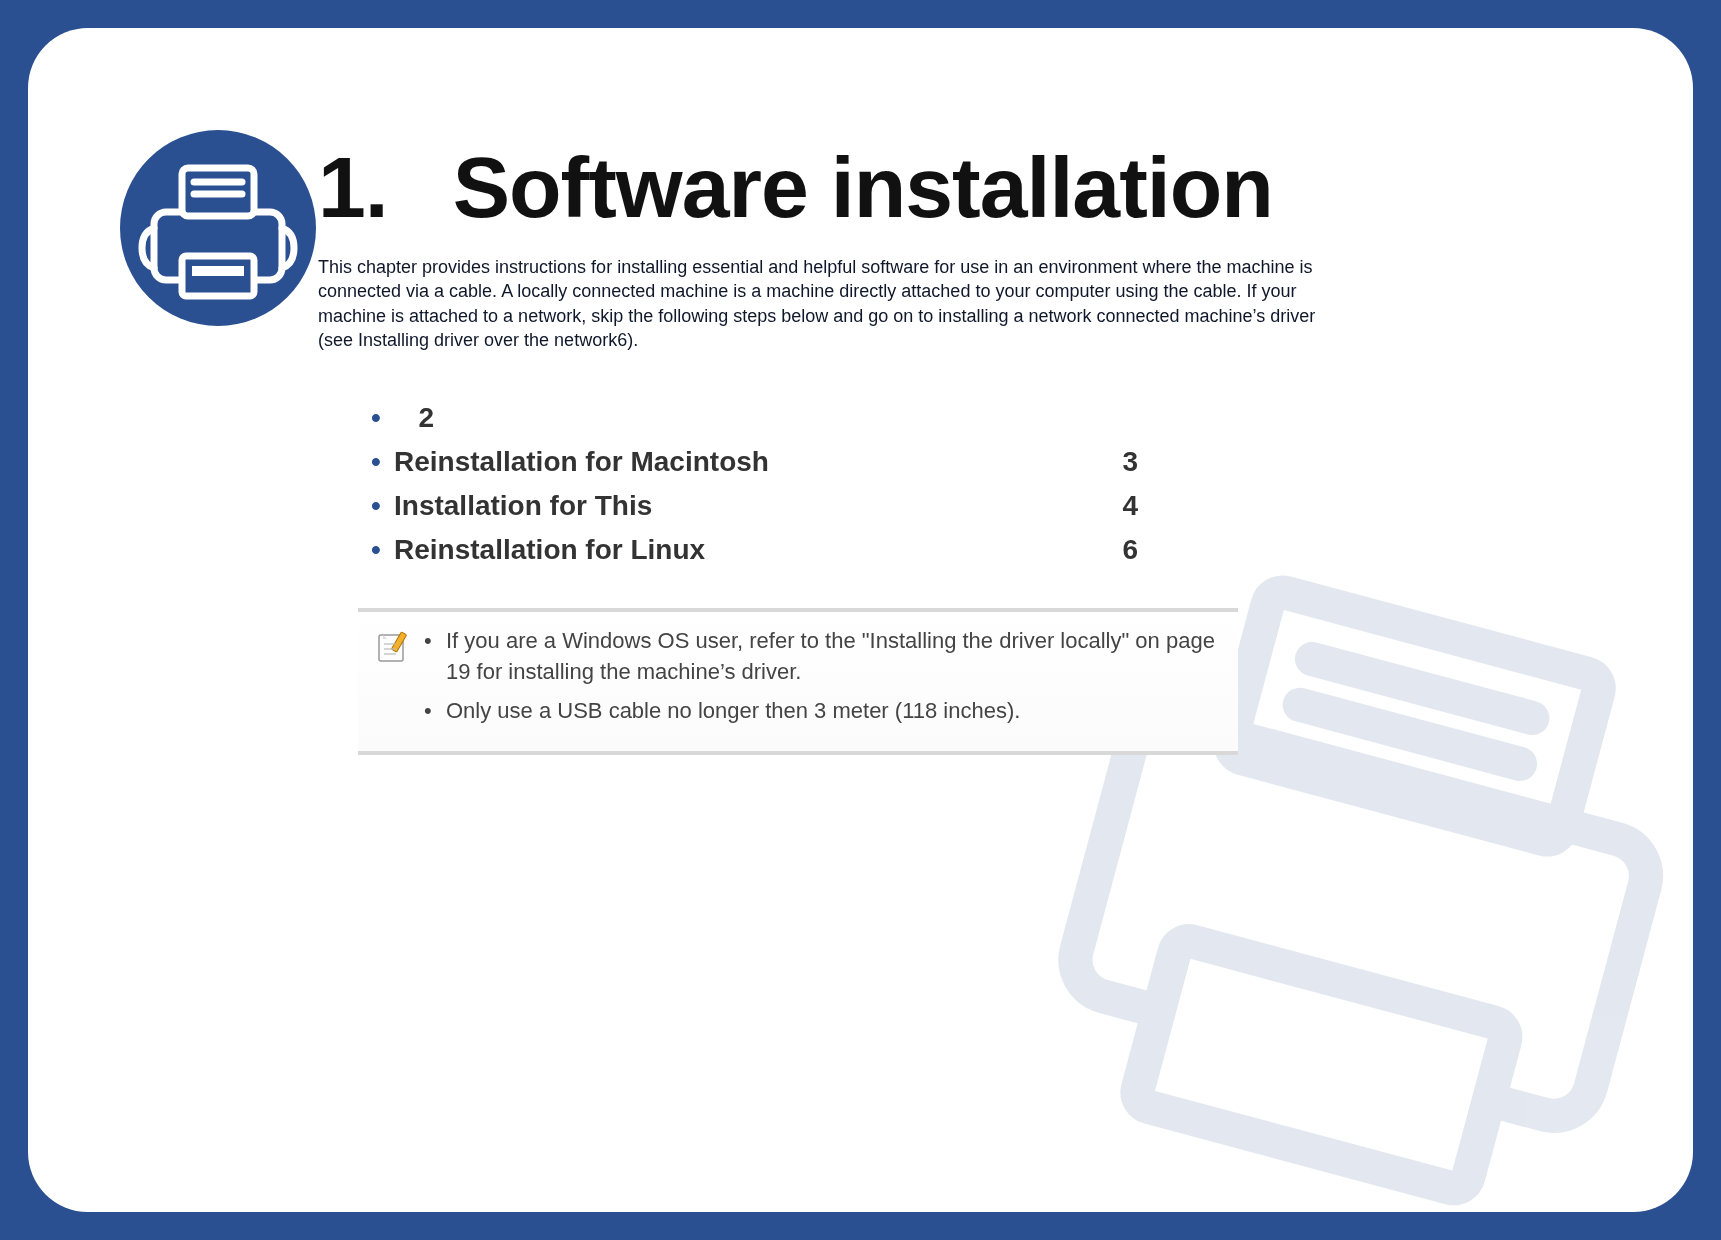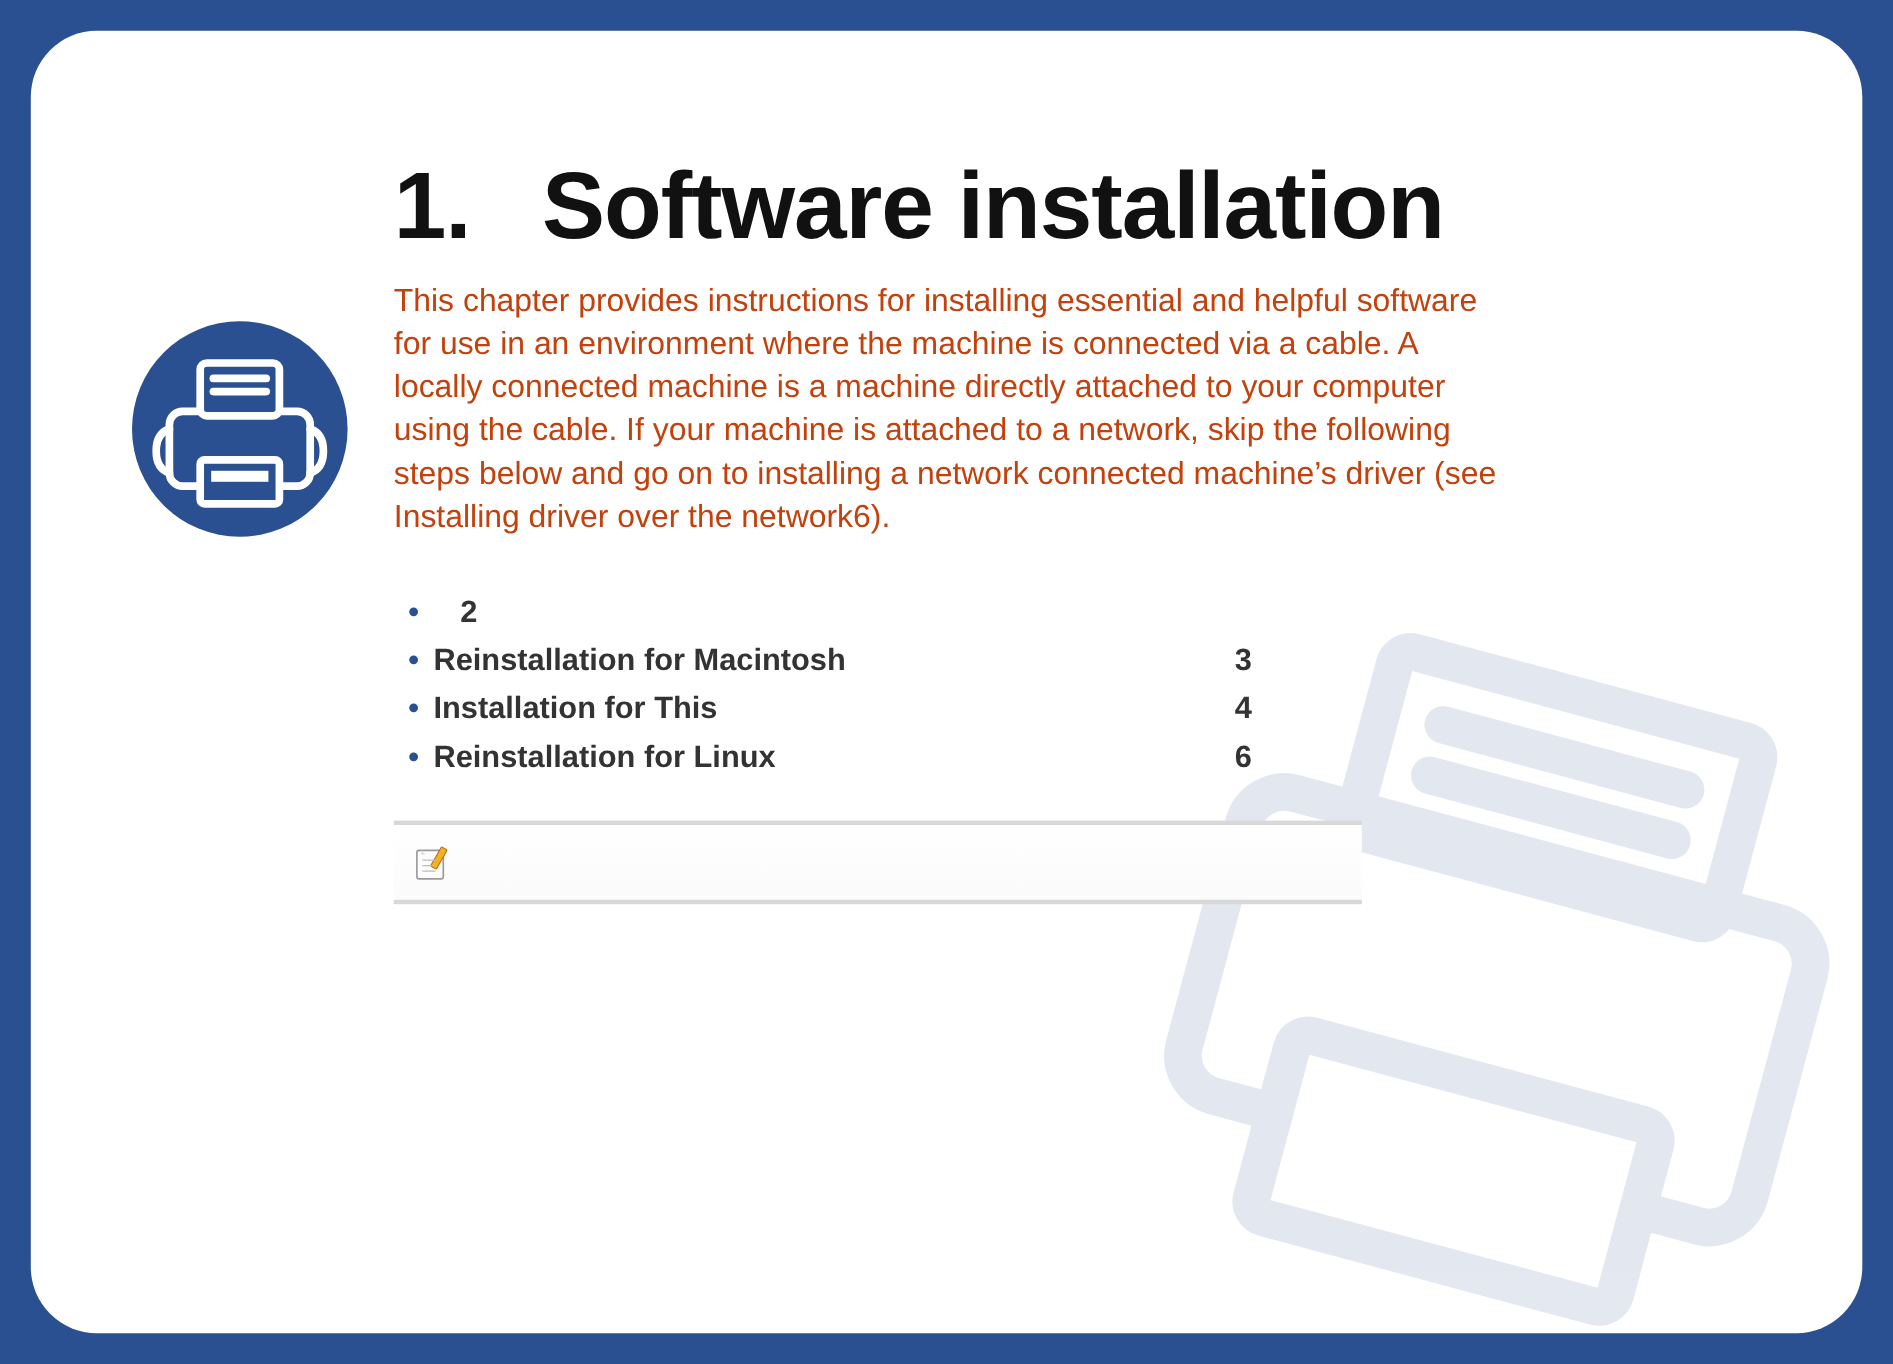--- a/index.html
+++ b/index.html
@@ -35,22 +35,21 @@
   }
   .watermark svg { width: 100%; height: 100%; }
 
   .content {
     position: relative;
     padding: 100px 90px 60px 90px;
   }
 
   .header-row {
     display: flex;
-    align-items: flex-end;
-    gap: 40px;
+    align-items: flex-start;
   }
 
   .printer-badge {
     flex: 0 0 200px;
     width: 200px;
     height: 200px;
   }
   .printer-badge svg { width: 100%; height: 100%; }
 
   .header-text {
@@ -62,23 +61,23 @@
     font-size: 86px;
     font-weight: 700;
     color: #111;
     letter-spacing: -1px;
     margin-bottom: 18px;
     white-space: nowrap;
   }
   h1 .chapnum { display:inline-block; min-width: 1.3em; }
 
   .intro {
-    font-size: 29px;
+    font-size: 18px;
     line-height: 1.35;
-    color: #c2410c;
+    color: #0f172a;
     max-width: 1010px;
   }
 
   .toc {
     margin: 44px 0 0 240px;
     max-width: 780px;
   }
   .toc-row {
     display: flex;
     align-items: baseline;
@@ -214,16 +213,20 @@
       <div class="note-icon">
         <svg viewBox="0 0 34 34">
           <rect x="3" y="5" width="24" height="26" rx="2" fill="#fdfdfd" stroke="#999" stroke-width="1.5"></rect>
           <path d="M7 5 l4 4 l-4 0 z" fill="#ddd"></path>
           <rect x="20" y="2" width="6" height="20" rx="1" transform="rotate(30 23 12)" fill="#f5b02b" stroke="#b07400" stroke-width="1"></rect>
           <line x1="8" y1="14" x2="20" y2="14" stroke="#bbb" stroke-width="1.2"></line>
           <line x1="8" y1="19" x2="20" y2="19" stroke="#bbb" stroke-width="1.2"></line>
           <line x1="8" y1="24" x2="20" y2="24" stroke="#bbb" stroke-width="1.2"></line>
         </svg>
       </div>
+      <ul class="note-list">
+        <li>If you are a Windows OS user, refer to the "Installing the driver locally" on page 19 for installing the machine’s driver.</li>
+        <li>Only use a USB cable no longer then 3 meter (118 inches).</li>
+      </ul>
     </div>
 
   </div>
 </div>
 
 </body></html>

